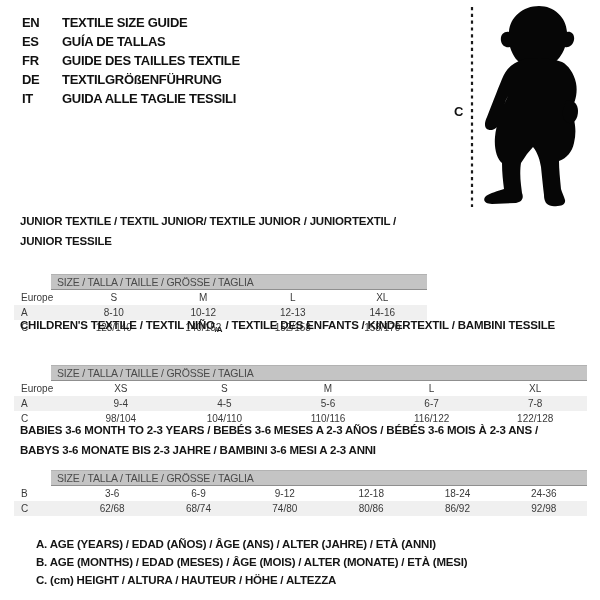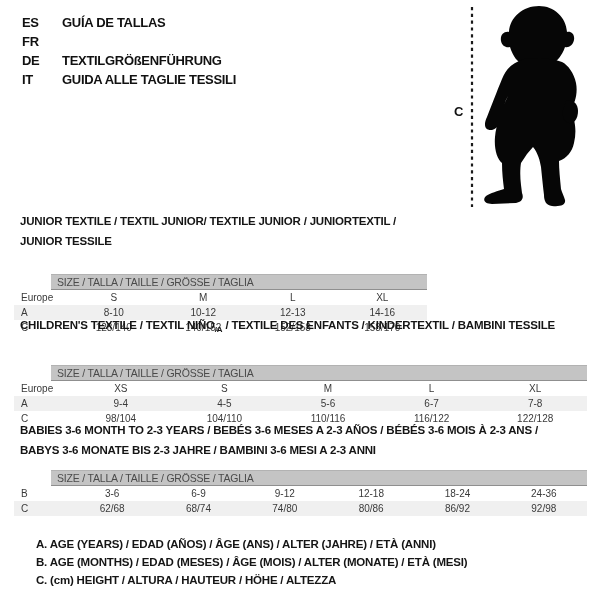--- a/index.html
+++ b/index.html
@@ -44,25 +44,30 @@
   .notes{position:absolute;left:20px;top:535px;margin-left:16px;}
   .note-line{font-size:11.5px;font-weight:bold;letter-spacing:-0.2px;color:#151515;height:18px;line-height:18px;}
 </style>
 </head>
 <body>
 
 <div class="canvas">
 
   <div class="lang-list">
     <div class="lang-row">
+      <span class="lang-code">EN</span>
+      <span class="lang-title">TEXTILE SIZE GUIDE</span>
+    </div>
+    <div class="lang-row">
       <span class="lang-code">ES</span>
       <span class="lang-title">GUÍA DE TALLAS</span>
     </div>
     <div class="lang-row">
       <span class="lang-code">FR</span>
+      <span class="lang-title">GUIDE DES TAILLES TEXTILE</span>
     </div>
     <div class="lang-row">
       <span class="lang-code">DE</span>
       <span class="lang-title">TEXTILGRÖßENFÜHRUNG</span>
     </div>
     <div class="lang-row">
       <span class="lang-code">IT</span>
       <span class="lang-title">GUIDA ALLE TAGLIE TESSILI</span>
     </div>
   </div>

